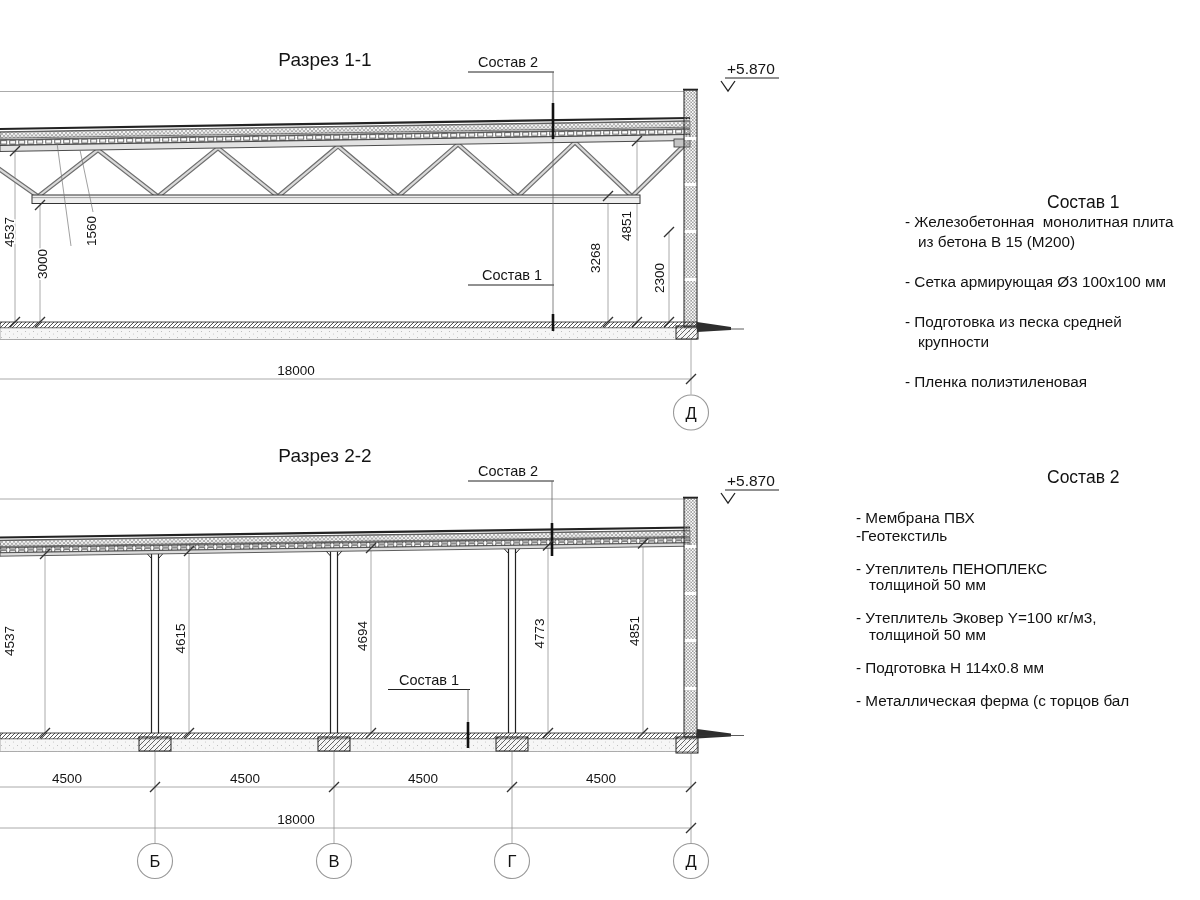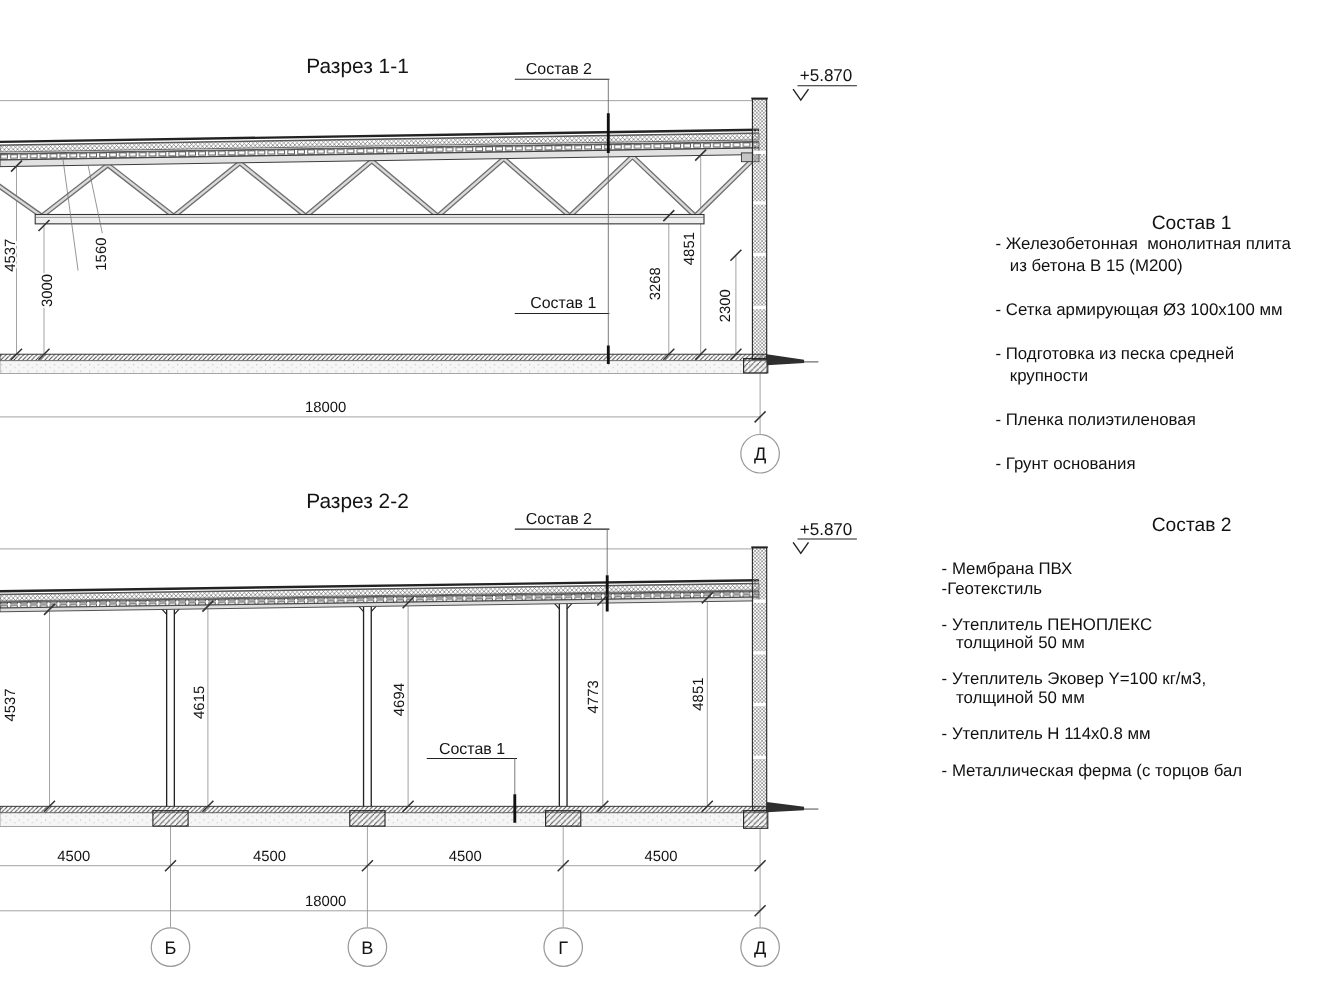--- a/index.html
+++ b/index.html
@@ -181,28 +181,27 @@
 </svg>
 
   <div class="legend-title" style="left:1047px;top:192px;">Состав 1</div>
   <div class="legend-items lg1" style="left:905px;top:212px;">
     <div class="li">- Железобетонная  монолитная плита
 из бетона В 15 (М200)</div>
     <div class="li">- Сетка армирующая Ø3 100х100 мм</div>
     <div class="li">- Подготовка из песка средней
 крупности</div>
     <div class="li">- Пленка полиэтиленовая</div>
-    <div class="li">- Грунт основания</div>
   </div>
 
   <div class="legend-title" style="left:1047px;top:467px;">Состав 2</div>
   <div class="legend-items lg2" style="left:856px;top:510px;">
     <div class="li tight">- Мембрана ПВХ</div>
     <div class="li">-Геотекстиль</div>
     <div class="li">- Утеплитель ПЕНОПЛЕКС
 толщиной 50 мм</div>
     <div class="li">- Утеплитель Эковер Y=100 кг/м3,
 толщиной 50 мм</div>
-    <div class="li">- Утеплитель Н 114х0.8 мм</div>
+    <div class="li">- Подготовка Н 114х0.8 мм</div>
     <div class="li">- Металлическая ферма (с торцов бал</div>
   </div>
 
 </div>
 
 </body></html>

